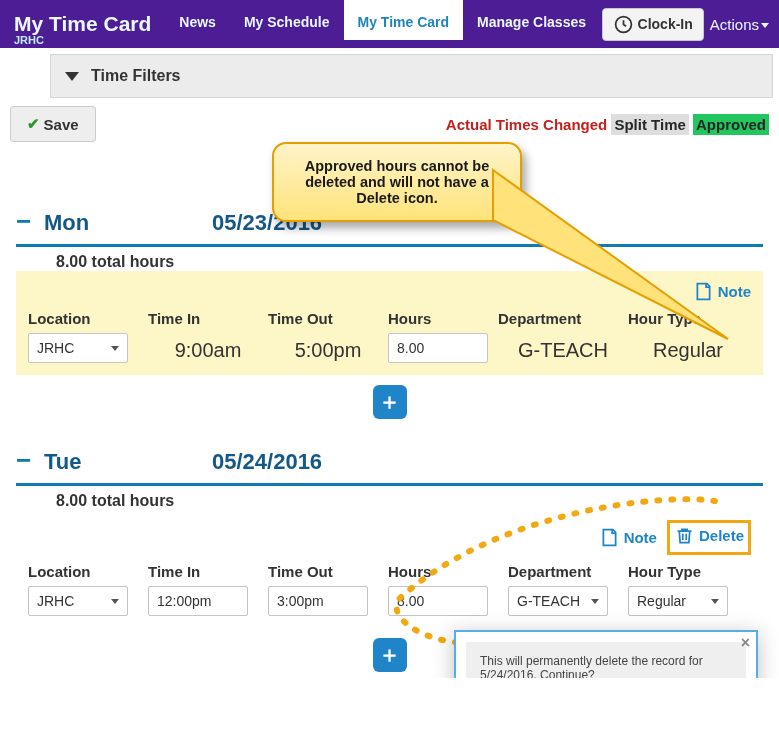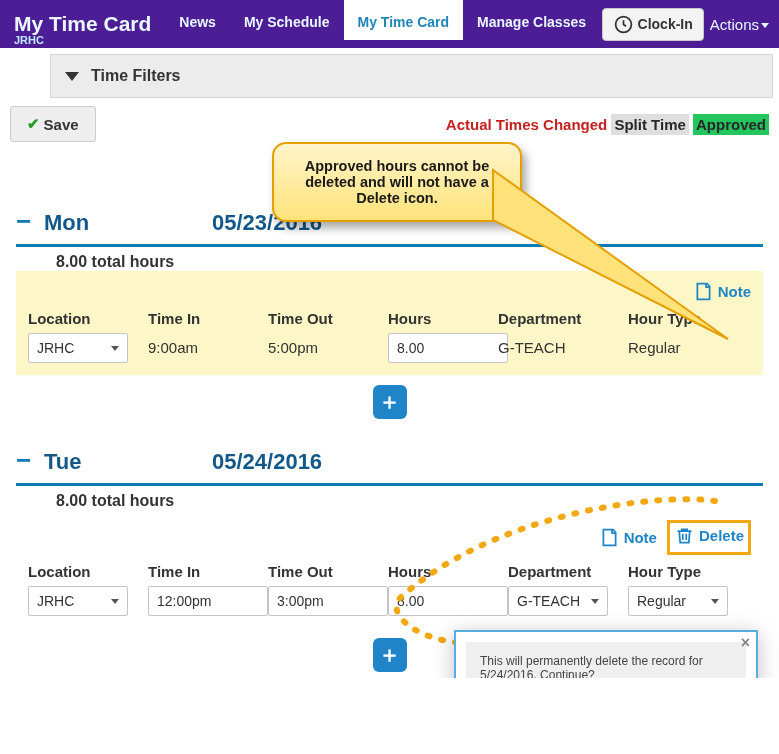--- a/index.html
+++ b/index.html
@@ -31,24 +31,24 @@
   .day-date { color: #12598a; font-size: 22px; font-weight: 600; }
   .day-sub { font-size: 16px; font-weight: 600; color: #333; margin: 6px 0 0 40px; }
   .entry {  padding: 10px 12px 12px; margin-top: 0; }
   .entry.approved { background: #fdf6c7; }
   .entry-toolbar { display: flex; justify-content: flex-end; gap: 6px; align-items: center; margin-bottom: 8px; }
   .link { color: #1f85c8; font-size: 15px; font-weight: 600; cursor: pointer; display: inline-flex; align-items: center; gap: 4px; }
   svg.ico { width: 21px; height: 21px; }
   .delete-wrap { border: 3px solid #f2a813; padding: 2px 4px; margin-left: 4px; }
   .grid { display: grid; grid-template-columns: 120px 120px 120px 110px 130px 120px; gap: 0; }
   .col-label { font-size: 15px; color: #333; font-weight: 600; margin-bottom: 6px; }
-  .col-val { font-size: 15px; color: #333; font-weight: 500; }
+  .col-val { font-size: 20px; color: #333; font-weight: 500; text-align: center; }
   .sel, .inp { border: 1px solid #c4c4c4; border-radius: 2px; padding: 6px 8px; font-size: 14px; color: #333; background: #fff; display: flex; align-items: center; justify-content: space-between; cursor: pointer; }
   .sel { width: 100px; }
-  .inp { width: 120px; cursor: text; }
+  .inp { width: 100px; cursor: text; }
   .add-row { display: flex; justify-content: center; margin: 10px 0 6px; }
   .plus-btn { width: 34px; height: 34px; border-radius: 6px; background: #1f85c8; color: #fff; display: flex; align-items: center; justify-content: center; font-size: 22px; font-weight: 800; cursor: pointer; }
   
   .callout { position: absolute; left: 245px; top: 94px; width: 250px; background: linear-gradient(#fff4c9, #ffe37a); border: 2px solid #e59f00; border-radius: 14px; padding: 14px 16px; box-shadow: 4px 6px 10px rgba(0,0,0,.35); font-size: 14.5px; font-weight: 700; text-align: center; color: #1a1a1a; margin-left: 27px; }
   .pointer-svg { position: absolute; left: 490px; top: 117px; pointer-events: none; }
   
   .arc-svg { position: absolute; left: 370px; top: 445px; pointer-events: none; }
   
   .dialog { position: absolute; left: 454px; top: 582px; width: 304px; background: #fff; border: 2px solid #58aee1; box-shadow: 0 4px 20px rgba(0,0,0,.25); font-size: 12px; color: #444; }
   .dialog-msg { background: #efefef; padding: 12px 14px; margin: 10px 10px 6px 10px; }

